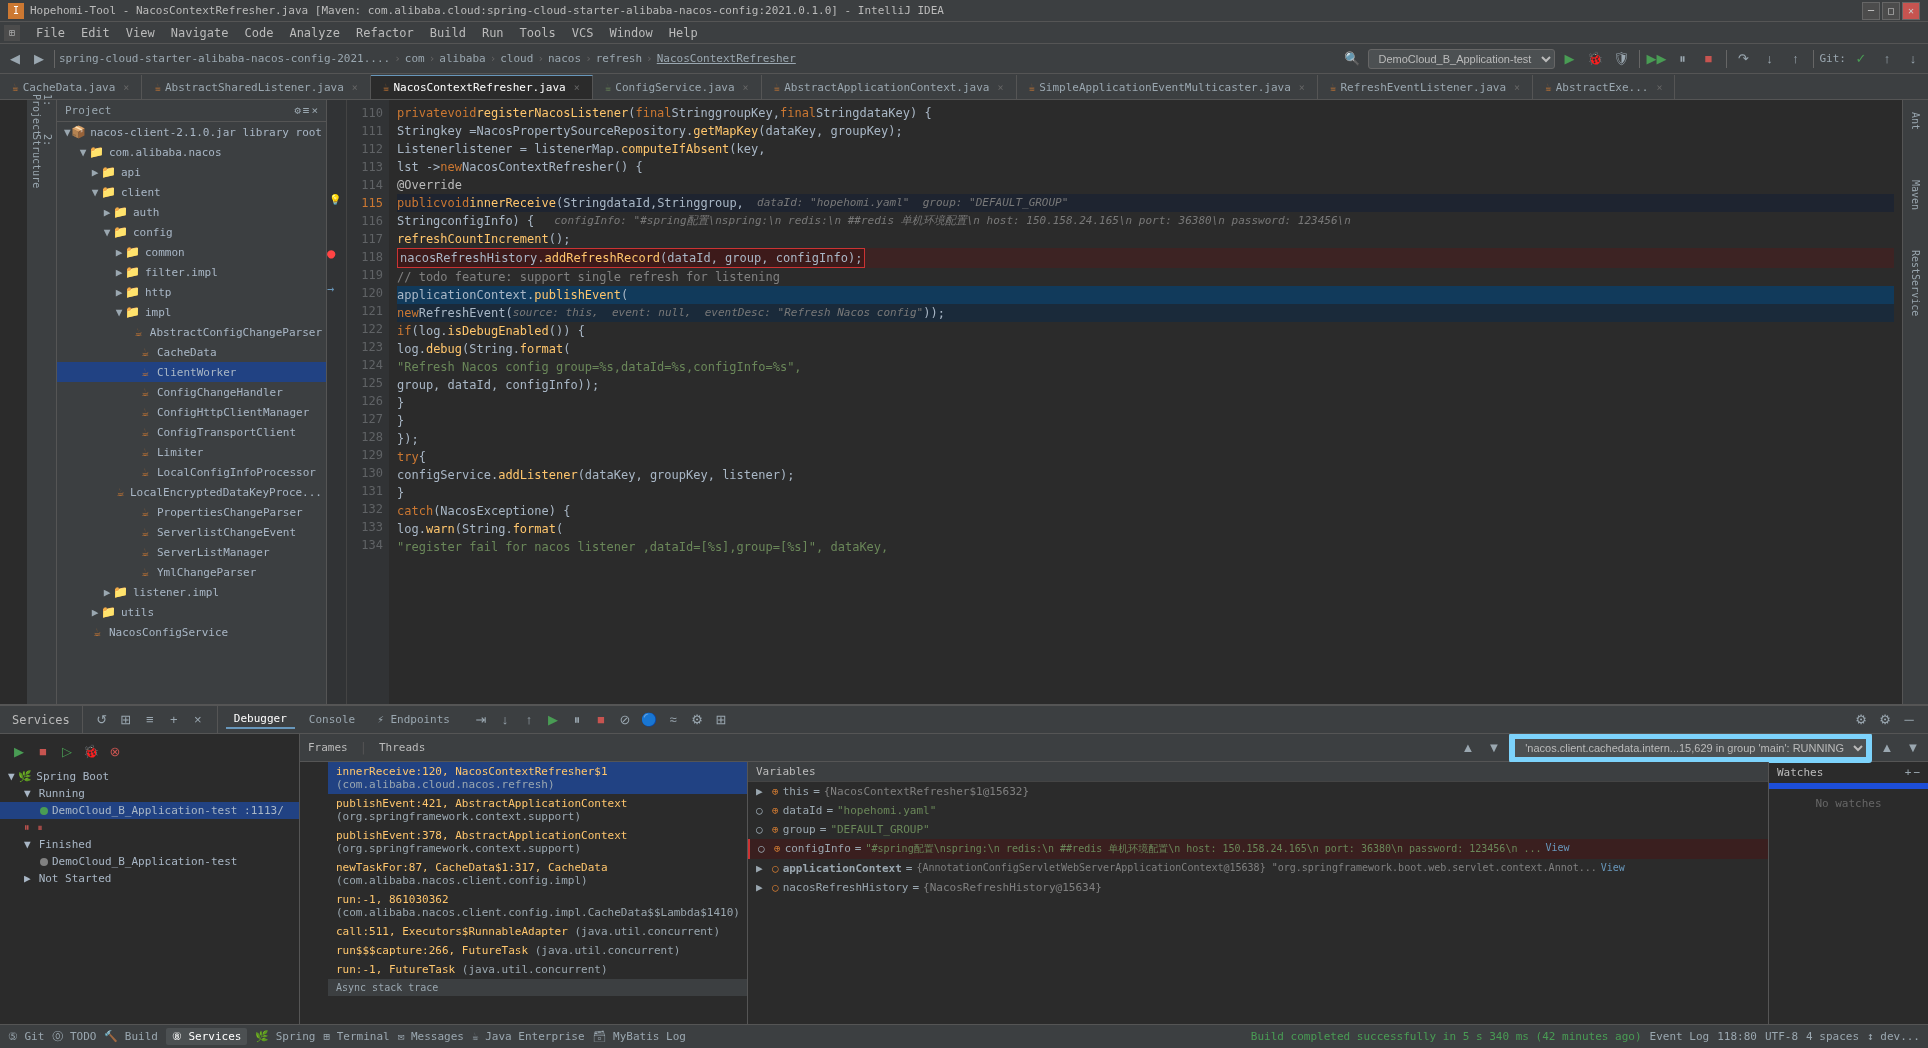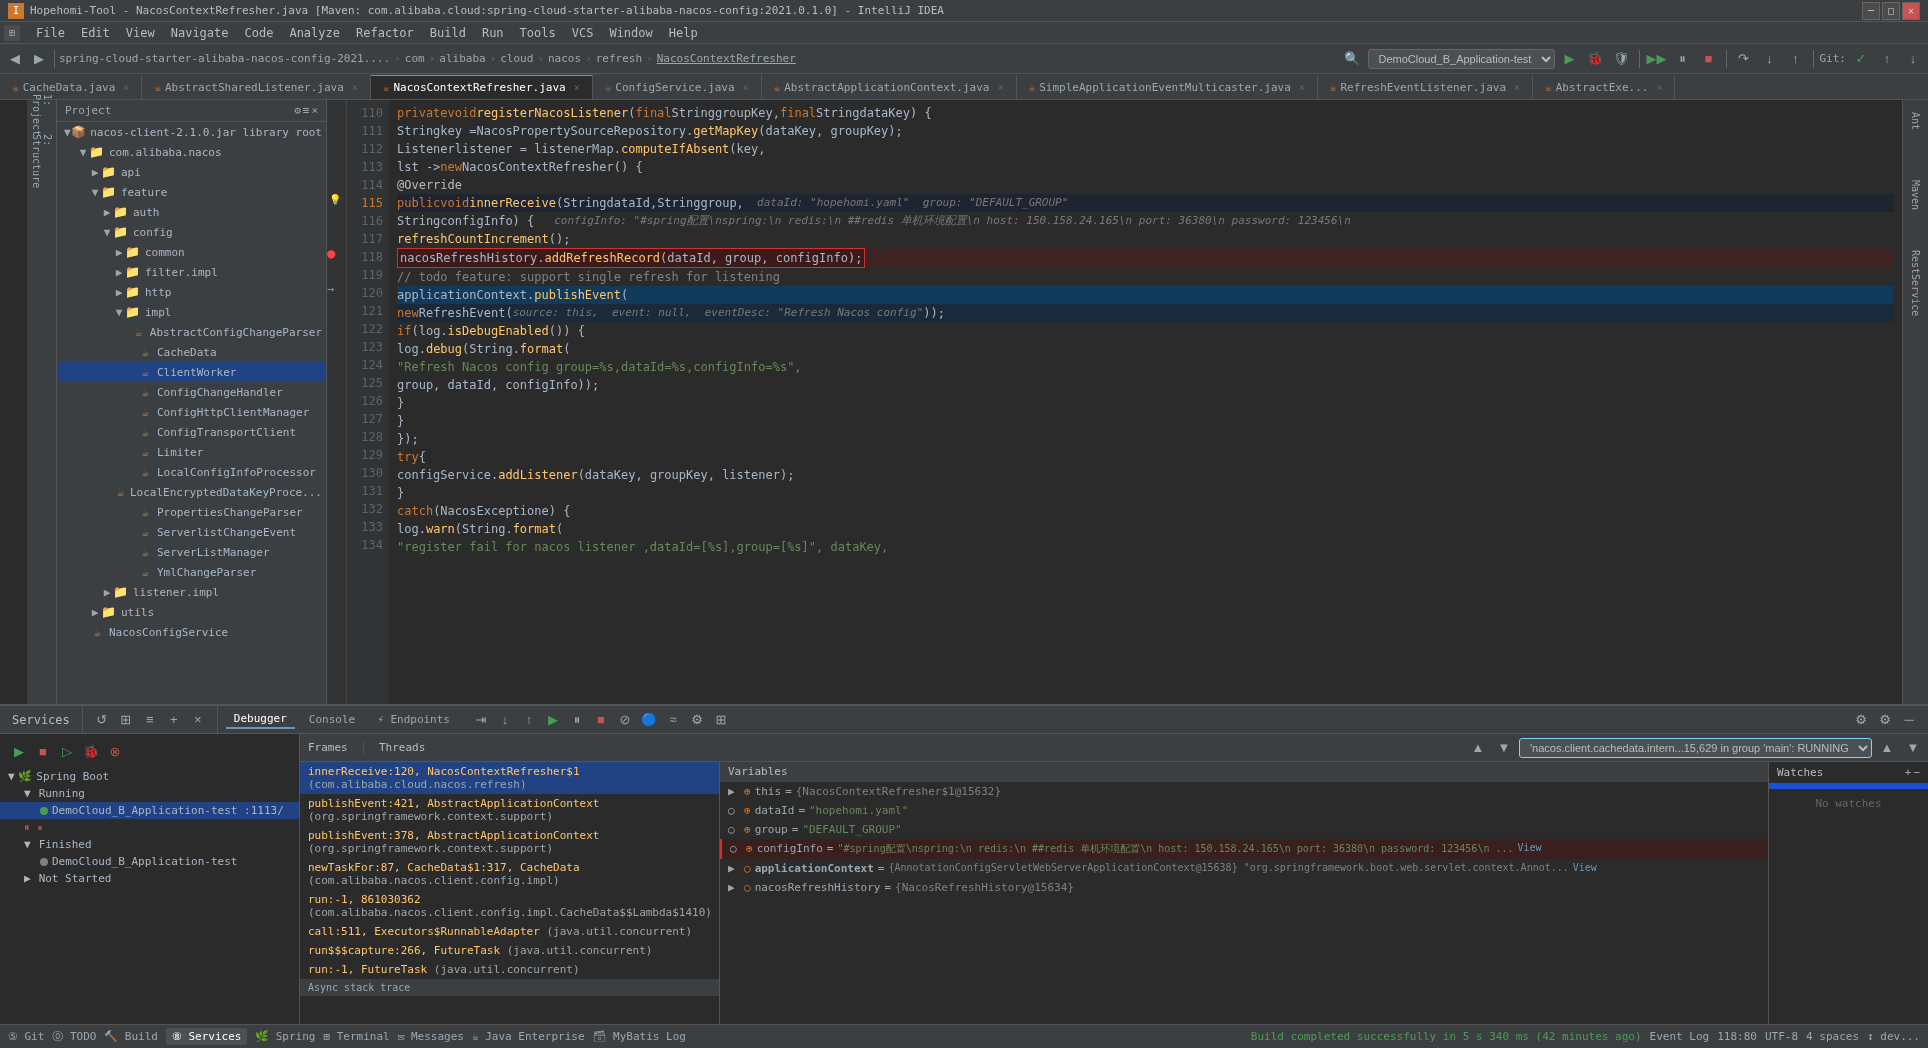--- a/index.html
+++ b/index.html
@@ -73,21 +73,21 @@
     .frame-item .frame-name { color: #ffc66d; }
     
     .var-item { padding: 2px 8px; display: flex; align-items: flex-start; gap: 4px; }
     
     .watches-header { padding: 4px 8px; color: #bbb; font-size: 11px; border-bottom: 6px solid #1d4ed8; display: flex; justify-content: space-between; align-items: center; }
     .no-watches { padding: 8px; color: #666; font-size: 11px; text-align: center; }
     
     #threads-toolbar { background: #3c3f41; height: 28px; padding: 0 4px; display: flex; align-items: center; gap: 2px; border-bottom: 1px solid #555; }
     .toolbar-btn { width: 22px; height: 22px; background: transparent; border: none; cursor: pointer; color: #9aa7b0; display: flex; align-items: center; justify-content: center; font-size: 13px; }
     
-    .thread-selector { background: #4c5052; border: 1px solid #7dd3fc; color: #bbb; font-size: 11px; padding: 2px 6px; border-radius: 3px; }
+    .thread-selector { background: #4c5052; border: 6px solid #7dd3fc; color: #bbb; font-size: 11px; padding: 2px 6px; border-radius: 3px; text-align: right; }
     
     
     #status-bar { height: 24px; background: #3c3f41; display: flex; align-items: center; padding: 0 8px; font-size: 11px; color: #9aa7b0; border-top: 1px solid #555; gap: 8px; }
     .status-left { display: flex; align-items: center; gap: 8px; flex: 1; }
     .status-right { display: flex; align-items: center; gap: 8px; }
     .status-success { color: #499c54; }
     
     
     #left-strip { width: 30px; background: #3c3f41; border-right: 1px solid #555; display: flex; flex-direction: column; align-items: center; padding-top: 4px; gap: 4px; }
     .strip-btn { width: 22px; height: 22px; display: flex; align-items: center; justify-content: center; cursor: pointer; color: #9aa7b0; font-size: 13px; }
@@ -257,21 +257,21 @@
       <div class="tree-item">
         <span class="indent" style="width:28px;"></span>
         <span class="arrow">▶</span>
         <span class="icon folder-icon">📁</span>
         <span style="font-size:11px;">api</span>
       </div>
       <div class="tree-item">
         <span class="indent" style="width:28px;"></span>
         <span class="arrow">▼</span>
         <span class="icon folder-icon">📁</span>
-        <span style="font-size:11px;">feature</span>
+        <span style="font-size:11px;">client</span>
       </div>
       <div class="tree-item">
         <span class="indent" style="width:40px;"></span>
         <span class="arrow">▶</span>
         <span class="icon folder-icon">📁</span>
         <span style="font-size:11px;">auth</span>
       </div>
       <div class="tree-item">
         <span class="indent" style="width:40px;"></span>
         <span class="arrow">▼</span>
@@ -726,21 +726,21 @@
           <button class="toolbar-btn">▲</button>
           <button class="toolbar-btn">▼</button>
           <select class="thread-selector">
             <option>'nacos.client.cachedata.intern...15,629 in group 'main': RUNNING</option>
           </select>
           <button class="toolbar-btn">▲</button>
           <button class="toolbar-btn">▼</button>
         </div>
       </div>
 
-      <div id="debug-content" style="display:flex;flex:1;overflow:hidden;">
+      <div id="debug-content" style="display:flex;flex:1;overflow:hidden;margin-left:28px;">
 
         <div id="frames-panel" style="width:420px;overflow-y:auto;border-right:1px solid #555;font-size:11px;">
           <div class="frame-item selected">
             <span class="frame-name">innerReceive:120, NacosContextRefresher$1 <span style="color:#9aa7b0;">(com.alibaba.cloud.nacos.refresh)</span></span>
           </div>
           <div class="frame-item">
             <span class="frame-name">publishEvent:421, AbstractApplicationContext <span style="color:#9aa7b0;">(org.springframework.context.support)</span></span>
           </div>
           <div class="frame-item">
             <span class="frame-name">publishEvent:378, AbstractApplicationContext <span style="color:#9aa7b0;">(org.springframework.context.support)</span></span>

